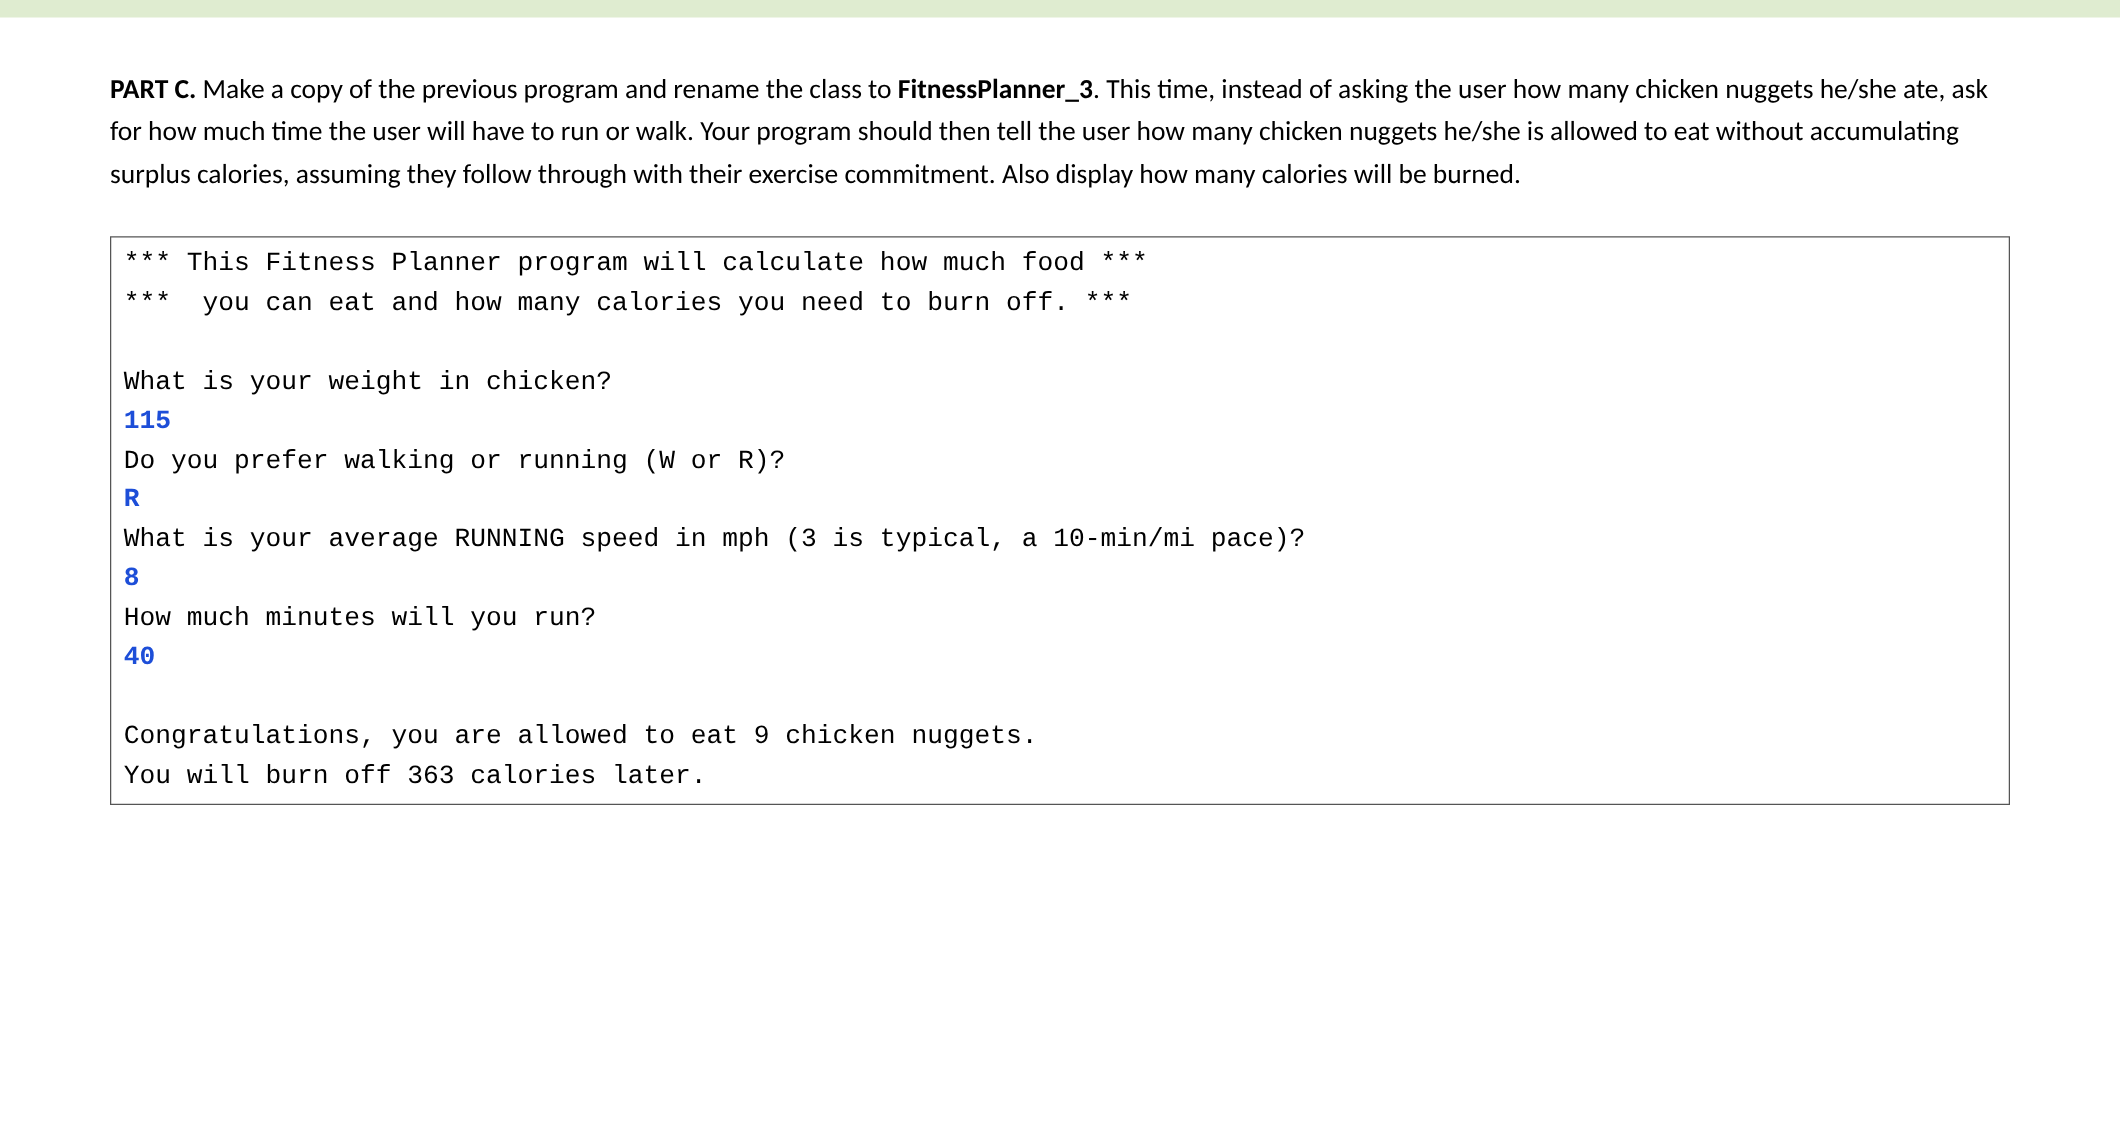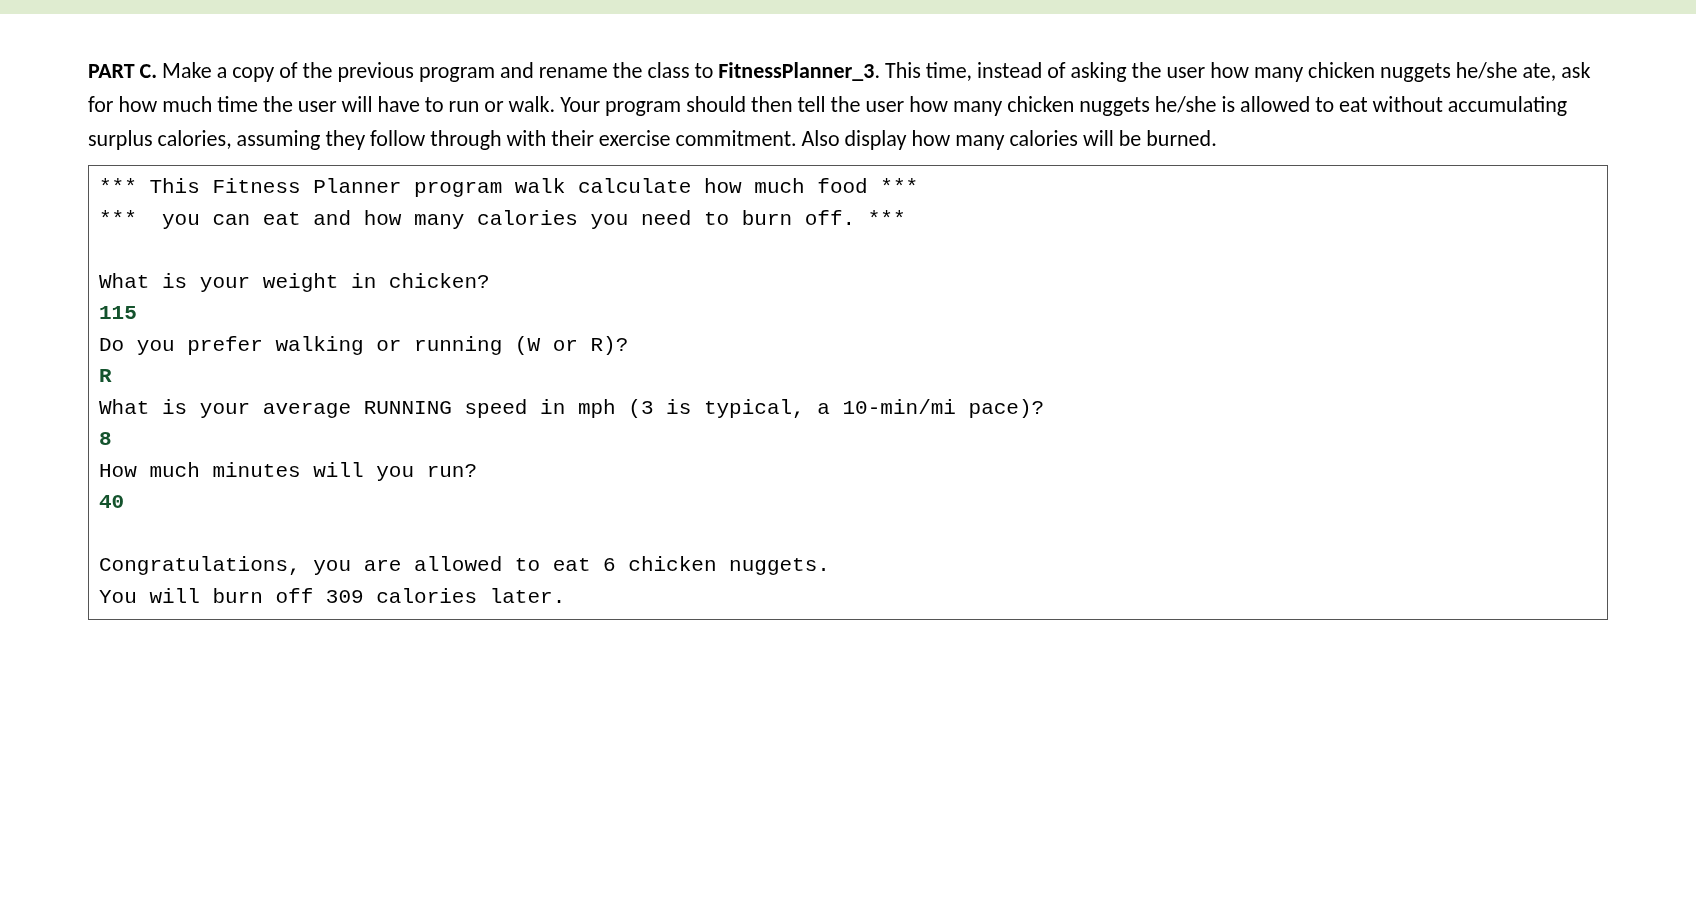--- a/index.html
+++ b/index.html
@@ -13,56 +13,56 @@
     .top-bar {
       width: 100%;
       height: 14px;
       background: #dfecd0;
     }
     .content {
       padding: 40px 88px 0 88px;
     }
     .paragraph {
       line-height: 1.55;
-      margin-bottom: 9px;
+      margin-bottom: 33px;
     }
     .bold {
       font-weight: bold;
     }
     .code-box {
       border: 1px solid #555;
       padding: 6px 10px 6px 10px;
       font-family: "Courier New", Courier, monospace;
       font-size: 21px;
       line-height: 1.5;
       white-space: pre;
       overflow: hidden;
     }
     .user-input {
-      color: #14532d;
+      color: #1d4ed8;
       font-weight: bold;
     }
   </style>
 </head>
 <body>
 
 <div class="top-bar"></div>
 
 <div class="content">
   <div class="paragraph">
     <span class="bold">PART C.</span><span> Make a copy of the previous program and rename the class to </span><span class="bold">FitnessPlanner_3</span><span>. This time, instead of asking the user how many chicken nuggets he/she ate, ask for how much time the user will have to run or walk. Your program should then tell the user how many chicken nuggets he/she is allowed to eat without accumulating surplus calories, assuming they follow through with their exercise commitment. Also display how many calories will be burned.</span>
   </div>
 
-  <div class="code-box"><span>*** This Fitness Planner program walk calculate how much food ***</span>
+  <div class="code-box"><span>*** This Fitness Planner program will calculate how much food ***</span>
 <span>***  you can eat and how many calories you need to burn off. ***</span>
 <span></span>
 <span>What is your weight in chicken?</span>
 <span class="user-input">115</span>
 <span>Do you prefer walking or running (W or R)?</span>
 <span class="user-input">R</span>
 <span>What is your average RUNNING speed in mph (3 is typical, a 10-min/mi pace)?</span>
 <span class="user-input">8</span>
 <span>How much minutes will you run?</span>
 <span class="user-input">40</span>
 <span></span>
-<span>Congratulations, you are allowed to eat 6 chicken nuggets.</span>
-<span>You will burn off 309 calories later.</span></div>
+<span>Congratulations, you are allowed to eat 9 chicken nuggets.</span>
+<span>You will burn off 363 calories later.</span></div>
 </div>
 
 </body></html>

